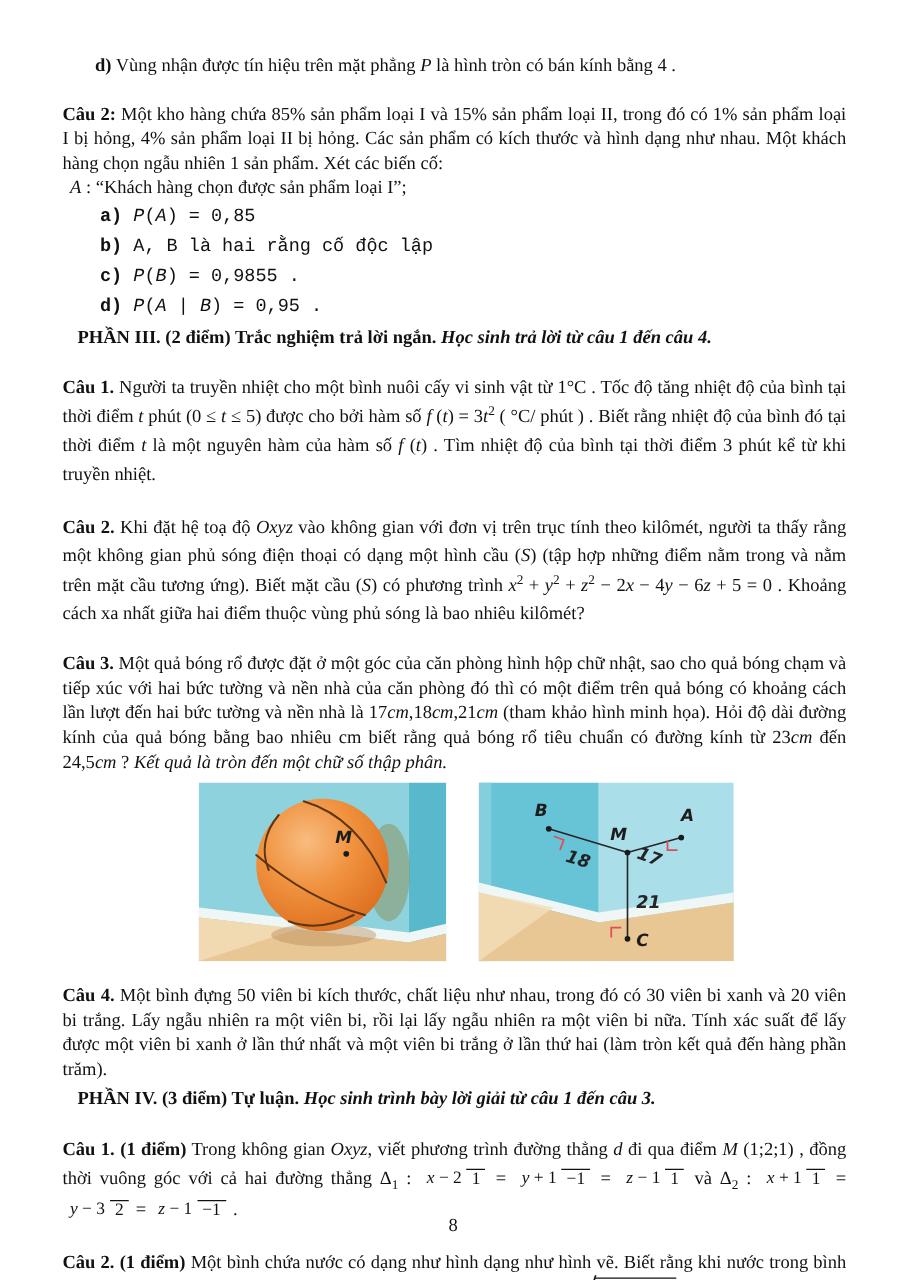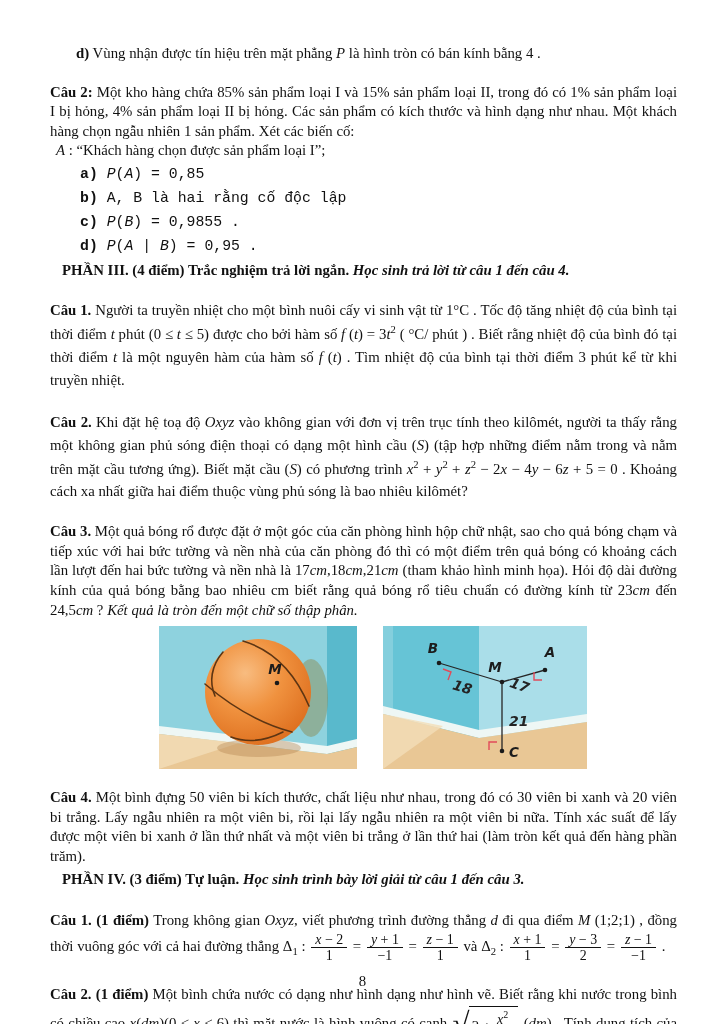--- a/index.html
+++ b/index.html
@@ -16,21 +16,21 @@
   .indent{text-indent:26px;}
   .sub{padding-left:6px;}
   .item{padding-left:30px;margin-top:3px;line-height:1.42;font-family:Liberation Mono, monospace;}
   .heading{text-indent:12px;margin-top:4px;}
   .block{margin-top:19px;}
   .mathy{line-height:1.55;}
   .b{font-weight:700;}
   .i{font-style:italic;}
   .bi{font-weight:700;font-style:italic;}
   sup,sub{font-size:0.72em;}
-  .frac{display:inline-flex;flex-direction:column;vertical-align:middle;text-align:center;line-height:1.12;font-size:0.94em;margin:0 2px;}
+  .frac{display:inline-flex;vertical-align:middle;text-align:center;line-height:1.12;font-size:0.94em;margin:0 2px;}
   .fnum{display:block;padding:0 4px;}
   .fden{display:block;border-top:1px solid #111;padding:0 4px;}
   .sqrt{display:inline-flex;align-items:center;vertical-align:middle;margin:0 1px;}
   .rad{font-size:2.1em;line-height:0.72;margin-right:-1px;font-weight:400;}
   .rc{display:inline-flex;align-items:center;border-top:1.4px solid #111;padding:2px 4px 0 3px;}
   .figures{display:flex;gap:26px;margin:6px 0 6px 109px;}
   .figures svg{display:block;}
   .figtext{font-family:"DejaVu Sans",sans-serif;font-weight:700;font-style:italic;font-size:13.5px;fill:#1c1c1c;}
   .fignum{font-family:"DejaVu Sans",sans-serif;font-weight:700;font-style:italic;font-size:14px;fill:#242424;}
   .page-number{position:absolute;left:0;bottom:34px;width:725px;text-align:center;font-size:14.8px;}
@@ -41,21 +41,21 @@
 <div class="sheet">
 
   <div id="paras-top">
       <p class="indent"><span class="b">d)</span><span> Vùng nhận được tín hiệu trên mặt phẳng  </span><span class="i">P</span><span>  là hình tròn có bán kính bằng 4 .</span></p>
       <p class="block"><span class="b">Câu 2:</span><span> Một kho hàng chứa 85%  sản phẩm loại I và 15%  sản phẩm loại II, trong đó có 1%  sản phẩm loại I bị hỏng,  4%  sản phẩm loại II bị hỏng. Các sản phẩm có kích thước và hình dạng như nhau. Một khách hàng chọn ngẫu nhiên 1 sản phẩm. Xét các biến cố:</span></p>
       <p class="sub"><span class="i">A</span><span> : “Khách hàng chọn được sản phẩm loại I”;</span></p>
       <p class="item"><span class="b">a)</span><span>  </span><span class="i">P</span><span>(</span><span class="i">A</span><span>) = 0,85</span></p>
       <p class="item"><span class="b">b)</span><span> A, B là hai rằng cố độc lập</span></p>
       <p class="item"><span class="b">c)</span><span>  </span><span class="i">P</span><span>(</span><span class="i">B</span><span>) = 0,9855 .</span></p>
       <p class="item"><span class="b">d)</span><span>  </span><span class="i">P</span><span>(</span><span class="i">A</span><span> | </span><span class="i">B</span><span>) = 0,95 .</span></p>
-      <p class="heading"><span class="b">PHẦN III. (4 điểm) Trắc nghiệm trả lời ngắn. </span><span class="bi">Học sinh trả lời từ câu 1 đến câu 4.</span></p>
+      <p class="heading"><span class="b">PHẦN III. (2 điểm) Trắc nghiệm trả lời ngắn. </span><span class="bi">Học sinh trả lời từ câu 1 đến câu 4.</span></p>
       <p class="block mathy"><span class="b">Câu 1.</span><span>  Người ta truyền nhiệt cho một bình nuôi cấy vi sinh vật từ 1°C . Tốc độ tăng nhiệt độ của bình tại thời điểm </span><span class="i">t</span><span> phút </span><span>(0 ≤ </span><span class="i">t</span><span> ≤ 5)</span><span> được cho bởi hàm số </span><span class="i">f</span><span> (</span><span class="i">t</span><span>) = 3</span><span class="i">t</span><sup>2</sup><span> ( °C/ phút ) . Biết rằng nhiệt độ của bình đó tại thời điểm </span><span class="i">t</span><span>  là một nguyên hàm của hàm số </span><span class="i">f</span><span> (</span><span class="i">t</span><span>) . Tìm nhiệt độ của bình tại thời điểm 3 phút kể từ khi truyền nhiệt.</span></p>
       <p class="block mathy"><span class="b">Câu 2.</span><span>  Khi đặt hệ toạ độ </span><span class="i">Oxyz</span><span>  vào không gian với đơn vị trên trục tính theo kilômét, người ta thấy rằng một không gian phủ sóng điện thoại có dạng một hình cầu (</span><span class="i">S</span><span>) (tập hợp những điểm nằm trong và nằm trên mặt cầu tương ứng). Biết mặt cầu (</span><span class="i">S</span><span>)  có phương trình </span><span class="i">x</span><sup>2</sup><span> + </span><span class="i">y</span><sup>2</sup><span> + </span><span class="i">z</span><sup>2</sup><span> − 2</span><span class="i">x</span><span> − 4</span><span class="i">y</span><span> − 6</span><span class="i">z</span><span> + 5 = 0 . Khoảng cách xa nhất giữa hai điểm thuộc vùng phủ sóng là bao nhiêu kilômét?</span></p>
       <p class="block"><span class="b">Câu 3.</span><span> Một quả bóng rổ được đặt ở một góc của căn phòng hình hộp chữ nhật, sao cho quả bóng chạm và tiếp xúc với hai bức tường và nền nhà của căn phòng đó thì có một điểm trên quả bóng có khoảng cách lần lượt đến hai bức tường và nền nhà là 17</span><span class="i">cm</span><span>,18</span><span class="i">cm</span><span>,21</span><span class="i">cm</span><span> (tham khảo hình minh họa). Hỏi độ dài đường kính của quả bóng bằng bao nhiêu cm biết rằng quả bóng rổ tiêu chuẩn có đường kính từ 23</span><span class="i">cm</span><span> đến 24,5</span><span class="i">cm</span><span> ? </span><span class="i">Kết quả là tròn đến một chữ số thập phân.</span></p>
     </div>
 
   <div class="figures">
 
     <svg width="198" height="143" viewBox="0 0 198 143">
       <defs>
         <radialGradient id="ballGrad" cx="38%" cy="32%" r="78%">

